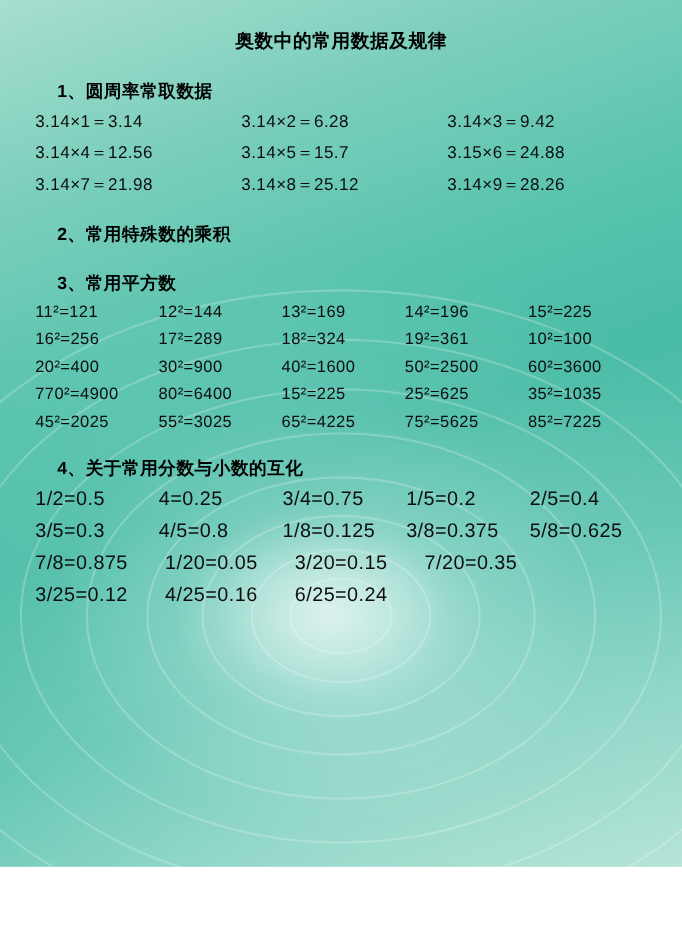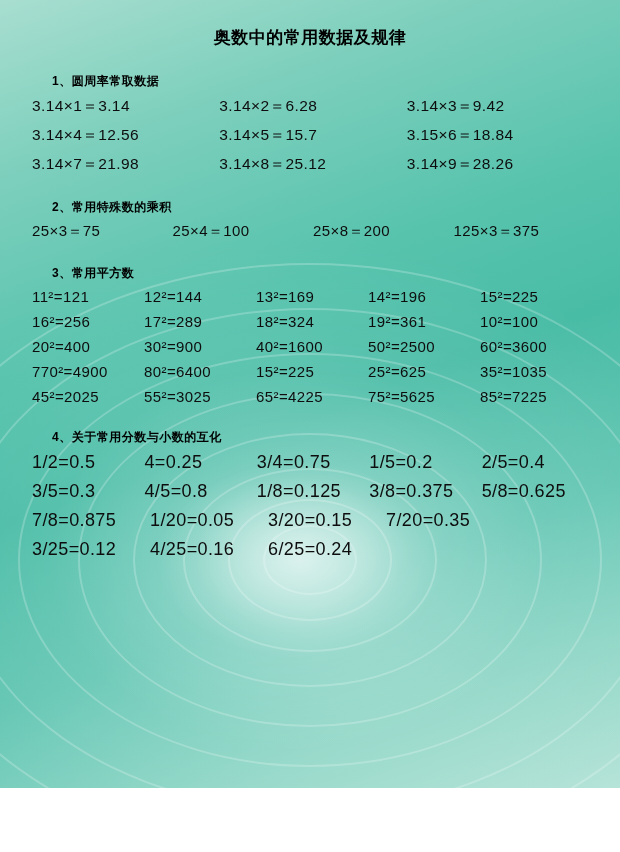--- a/index.html
+++ b/index.html
@@ -47,21 +47,21 @@
   .doc-title {
     text-align: center;
     font-weight: bold;
     font-size: 17px;
     margin-top: 26px;
     letter-spacing: 0.5px;
     color: #000;
   }
   .section-heading {
     font-weight: bold;
-    font-size: 12px;
+    font-size: 16px;
     margin: 24px 0 6px 26px;
     color: #000;
     letter-spacing: 0.5px;
   }
   .rows {
     margin-left: 6px;
   }
   .row {
     display: flex;
     font-size: 15px;
@@ -107,39 +107,33 @@
       <div class="section-heading">1、圆周率常取数据</div>
       <div class="rows">
         <div class="row pi">
           <span class="cell">3.14×1＝3.14</span>
           <span class="cell">3.14×2＝6.28</span>
           <span class="cell">3.14×3＝9.42</span>
         </div>
         <div class="row pi">
           <span class="cell">3.14×4＝12.56</span>
           <span class="cell">3.14×5＝15.7</span>
-          <span class="cell">3.15×6＝18.84</span>
+          <span class="cell">3.15×6＝24.88</span>
         </div>
         <div class="row pi">
           <span class="cell">3.14×7＝21.98</span>
           <span class="cell">3.14×8＝25.12</span>
           <span class="cell">3.14×9＝28.26</span>
         </div>
       </div>
     </div>
 
     <div class="block">
       <div class="section-heading">2、常用特殊数的乘积</div>
       <div class="rows">
-        <div class="row prod">
-          <span class="cell">25×3＝75</span>
-          <span class="cell">25×4＝100</span>
-          <span class="cell">25×8＝200</span>
-          <span class="cell">125×3＝375</span>
-        </div>
       </div>
     </div>
 
     <div class="block">
       <div class="section-heading">3、常用平方数</div>
       <div class="rows">
         <div class="row sq">
           <span class="cell">11²=121</span>
           <span class="cell">12²=144</span>
           <span class="cell">13²=169</span>

